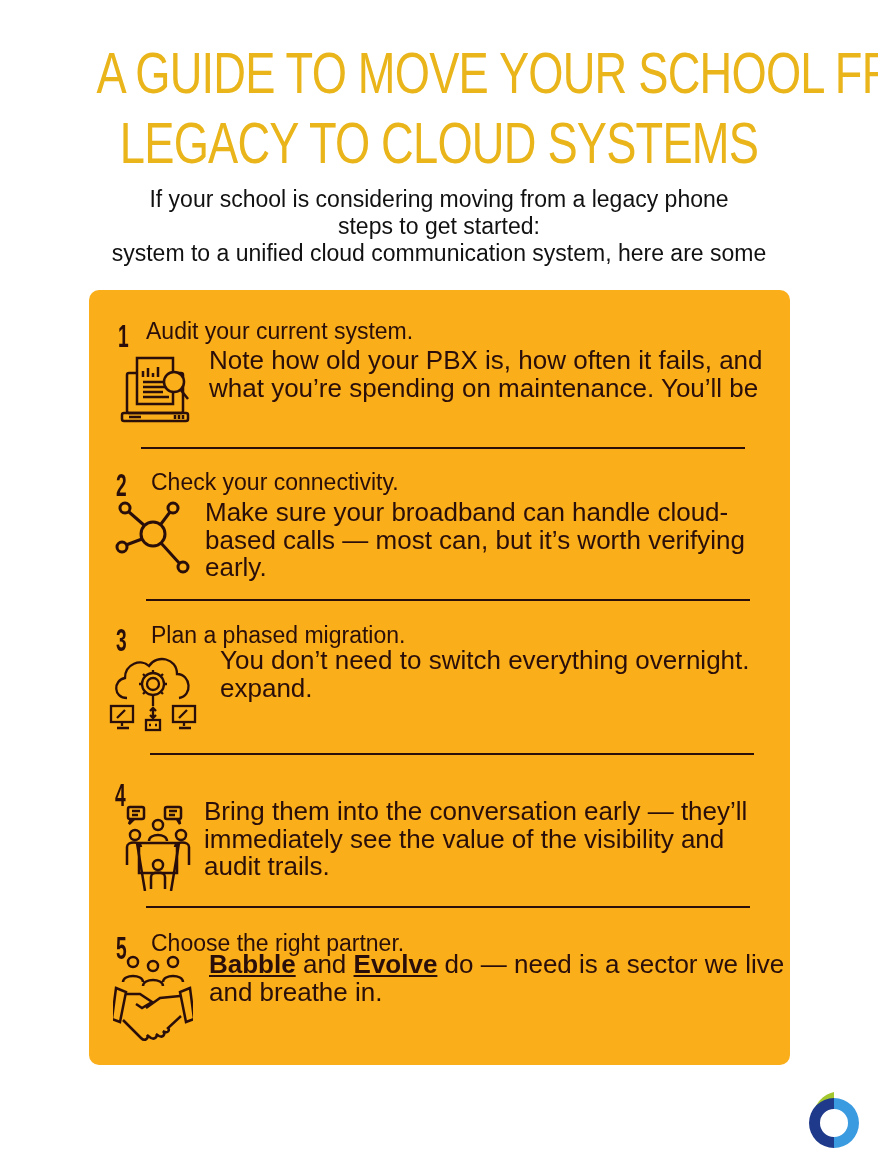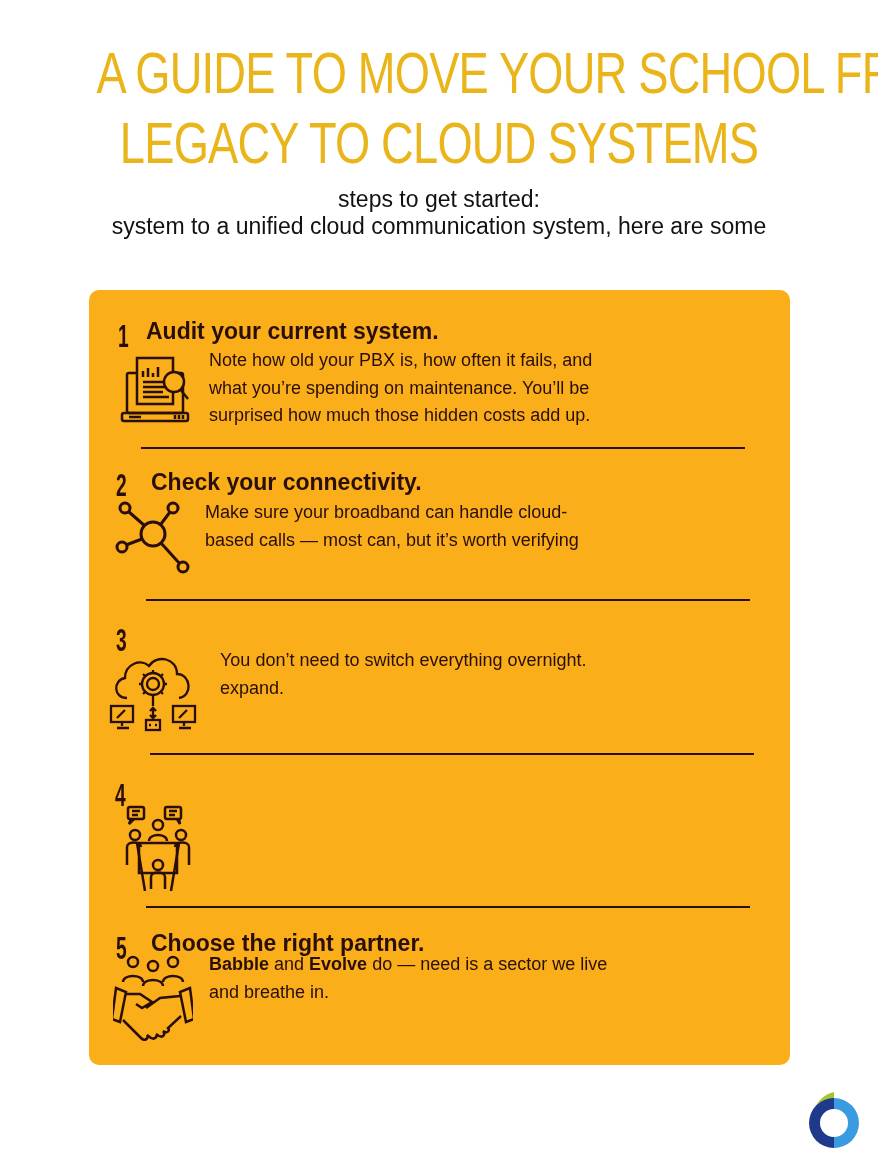--- a/index.html
+++ b/index.html
@@ -21,39 +21,40 @@
   .card {
     position: absolute; left: 89px; top: 290px; width: 701px; height: 775px;
     background: #F9AE1A; border-radius: 10px;
   }
   .step { position: absolute; left: 0; width: 701px; height: 150px; }
   .num {
     position: absolute; font-family: "Liberation Sans", sans-serif; font-weight: bold;
     font-size: 32px; color: #2a0e0a; transform: scaleX(0.6); transform-origin: left top;
   }
   .heading {
-    position: absolute; font-weight: bold; font-size: 23px; color: #2a0e0a; white-space: nowrap;
+    position: absolute; font-weight: normal; font-size: 23px; color: #2a0e0a; white-space: nowrap;
   }
   .body {
-    position: absolute; font-size: 18px; line-height: 27.5px; color: #2a0e0a; white-space: nowrap;
+    position: absolute; font-size: 26px; line-height: 27.5px; color: #2a0e0a; white-space: nowrap;
   }
-  .body b { font-weight: bold; }
+  .body b { font-weight: bold; text-decoration: underline; }
   .icon { position: absolute; }
   .divider { position: absolute; height: 2px; background: #2a0e0a; }
   .logo { position: absolute; left: 805px; top: 1090px; width: 58px; height: 62px; }
 </style>
 </head>
 <body>
 
 <div class="title">
   <div>A GUIDE TO MOVE YOUR SCHOOL FROM</div>
   <div>LEGACY TO CLOUD SYSTEMS</div>
 </div>
 
 <div class="intro">
+  <div>If your school is considering moving from a legacy phone</div>
   <div>steps to get started:</div>
   <div>system to a unified cloud communication system, here are some</div>
 </div>
 
 <div class="card">
 
   <div class="step" style="top:0">
     <div class="num" style="left:29px;top:28px">1</div>
     <div class="heading" style="left:57px;top:28px">Audit your current system.</div>
     <svg class="icon" style="left:30px;top:65px" width="80" height="80" viewBox="0 0 80 80" fill="none" stroke="#2a0e0a" stroke-width="2.5">
@@ -62,45 +63,46 @@
       <path d="M24 22v-6M29 22v-9M34 22v-4M39 22v-10"></path>
       <path d="M24 27h26M24 32h26M24 37h20M24 42h26"></path>
       <circle cx="55" cy="27" r="10" fill="#F9AE1A"></circle>
       <path d="M61 34l8 10"></path>
       <rect x="3" y="58" width="66" height="8" rx="2"></rect>
       <path d="M10 62h12M56 60v4M60 60v4M64 60v4"></path>
     </svg>
     <div class="body" style="left:120px;top:57px">
       <div>Note how old your PBX is, how often it fails, and</div>
       <div>what you’re spending on maintenance. You’ll be</div>
-      <div>surprised how much those hidden costs add up.</div>
     </div>
     <div class="divider" style="left:52px;top:157px;width:604px"></div>
   </div>
 
   <div class="step" style="top:155px">
     <div class="num" style="left:27px;top:22px">2</div>
     <div class="heading" style="left:62px;top:24px">Check your connectivity.</div>
     <svg class="icon" style="left:24px;top:55px" width="80" height="80" viewBox="0 0 80 80" fill="none" stroke="#2a0e0a" stroke-width="3">
       <circle cx="40" cy="34" r="12"></circle>
       <circle cx="12" cy="8" r="5"></circle>
         <circle cx="60" cy="8" r="5"></circle>
       <circle cx="9" cy="47" r="5"></circle>
         <circle cx="70" cy="67" r="5"></circle>
       <path d="M16 12l16 14M57 12l-9 12M13 45l16-6M48 43l19 21"></path>
     </svg>
     <div class="body" style="left:116px;top:54px">
       <div>Make sure your broadband can handle cloud-</div>
       <div>based calls — most can, but it’s worth verifying</div>
+      <div>early.</div>
     </div>
     <div class="divider" style="left:57px;top:154px;width:604px"></div>
   </div>
 
   <div class="step" style="top:310px">
     <div class="num" style="left:27px;top:22px">3</div>
+    <div class="heading" style="left:62px;top:22px">Plan a phased migration.</div>
     <svg class="icon" style="left:20px;top:50px" width="90" height="82" viewBox="0 0 90 82" fill="none" stroke="#2a0e0a" stroke-width="2.3">
       <path d="M18 48 C4 48 4 30 16 28 C16 14 32 8 40 16 C48 4 68 8 68 24 C82 24 84 46 70 48"></path>
       <circle cx="44" cy="34" r="6"></circle>
       <path d="M44 20v4M44 44v4M30 34h4M54 34h4M34 24l3 3M51 41l3 3M34 44l3-3M51 27l3-3"></path>
       <circle cx="44" cy="34" r="11"></circle>
       <path d="M44 48v8"></path>
       <path d="M44 58v10M41 61l3-3 3 3M41 65l3 3 3-3"></path>
       <rect x="2" y="56" width="22" height="16"></rect>
         <path d="M8 68l8-8M13 72v4M8 78h12"></path>
       <rect x="64" y="56" width="22" height="16"></rect>
@@ -126,20 +128,25 @@
         <path d="M24 36c0-8 18-8 18 0"></path>
       <circle cx="10" cy="30" r="5"></circle>
         <circle cx="56" cy="30" r="5"></circle>
       <path d="M2 60V42c0-6 14-6 14 0"></path>
         <path d="M64 60V42c0-6-14-6-14 0"></path>
       <path d="M12 38l8 48M54 38l-8 48"></path>
       <rect x="14" y="38" width="38" height="30"></rect>
       <circle cx="33" cy="60" r="5"></circle>
         <path d="M26 84V72c0-6 14-6 14 0v12"></path>
     </svg>
+    <div class="body" style="left:115px;top:43px">
+      <div>Bring them into the conversation early — they’ll</div>
+      <div>immediately see the value of the visibility and</div>
+      <div>audit trails.</div>
+    </div>
     <div class="divider" style="left:57px;top:151px;width:604px"></div>
   </div>
 
   <div class="step" style="top:620px">
     <div class="num" style="left:27px;top:20px">5</div>
     <div class="heading" style="left:62px;top:20px">Choose the right partner.</div>
     <svg class="icon" style="left:24px;top:44px" width="80" height="88" viewBox="0 0 80 88" fill="none" stroke="#2a0e0a" stroke-width="2.5">
       <circle cx="20" cy="8" r="5"></circle>
         <circle cx="40" cy="12" r="5"></circle>
         <circle cx="60" cy="8" r="5"></circle>

